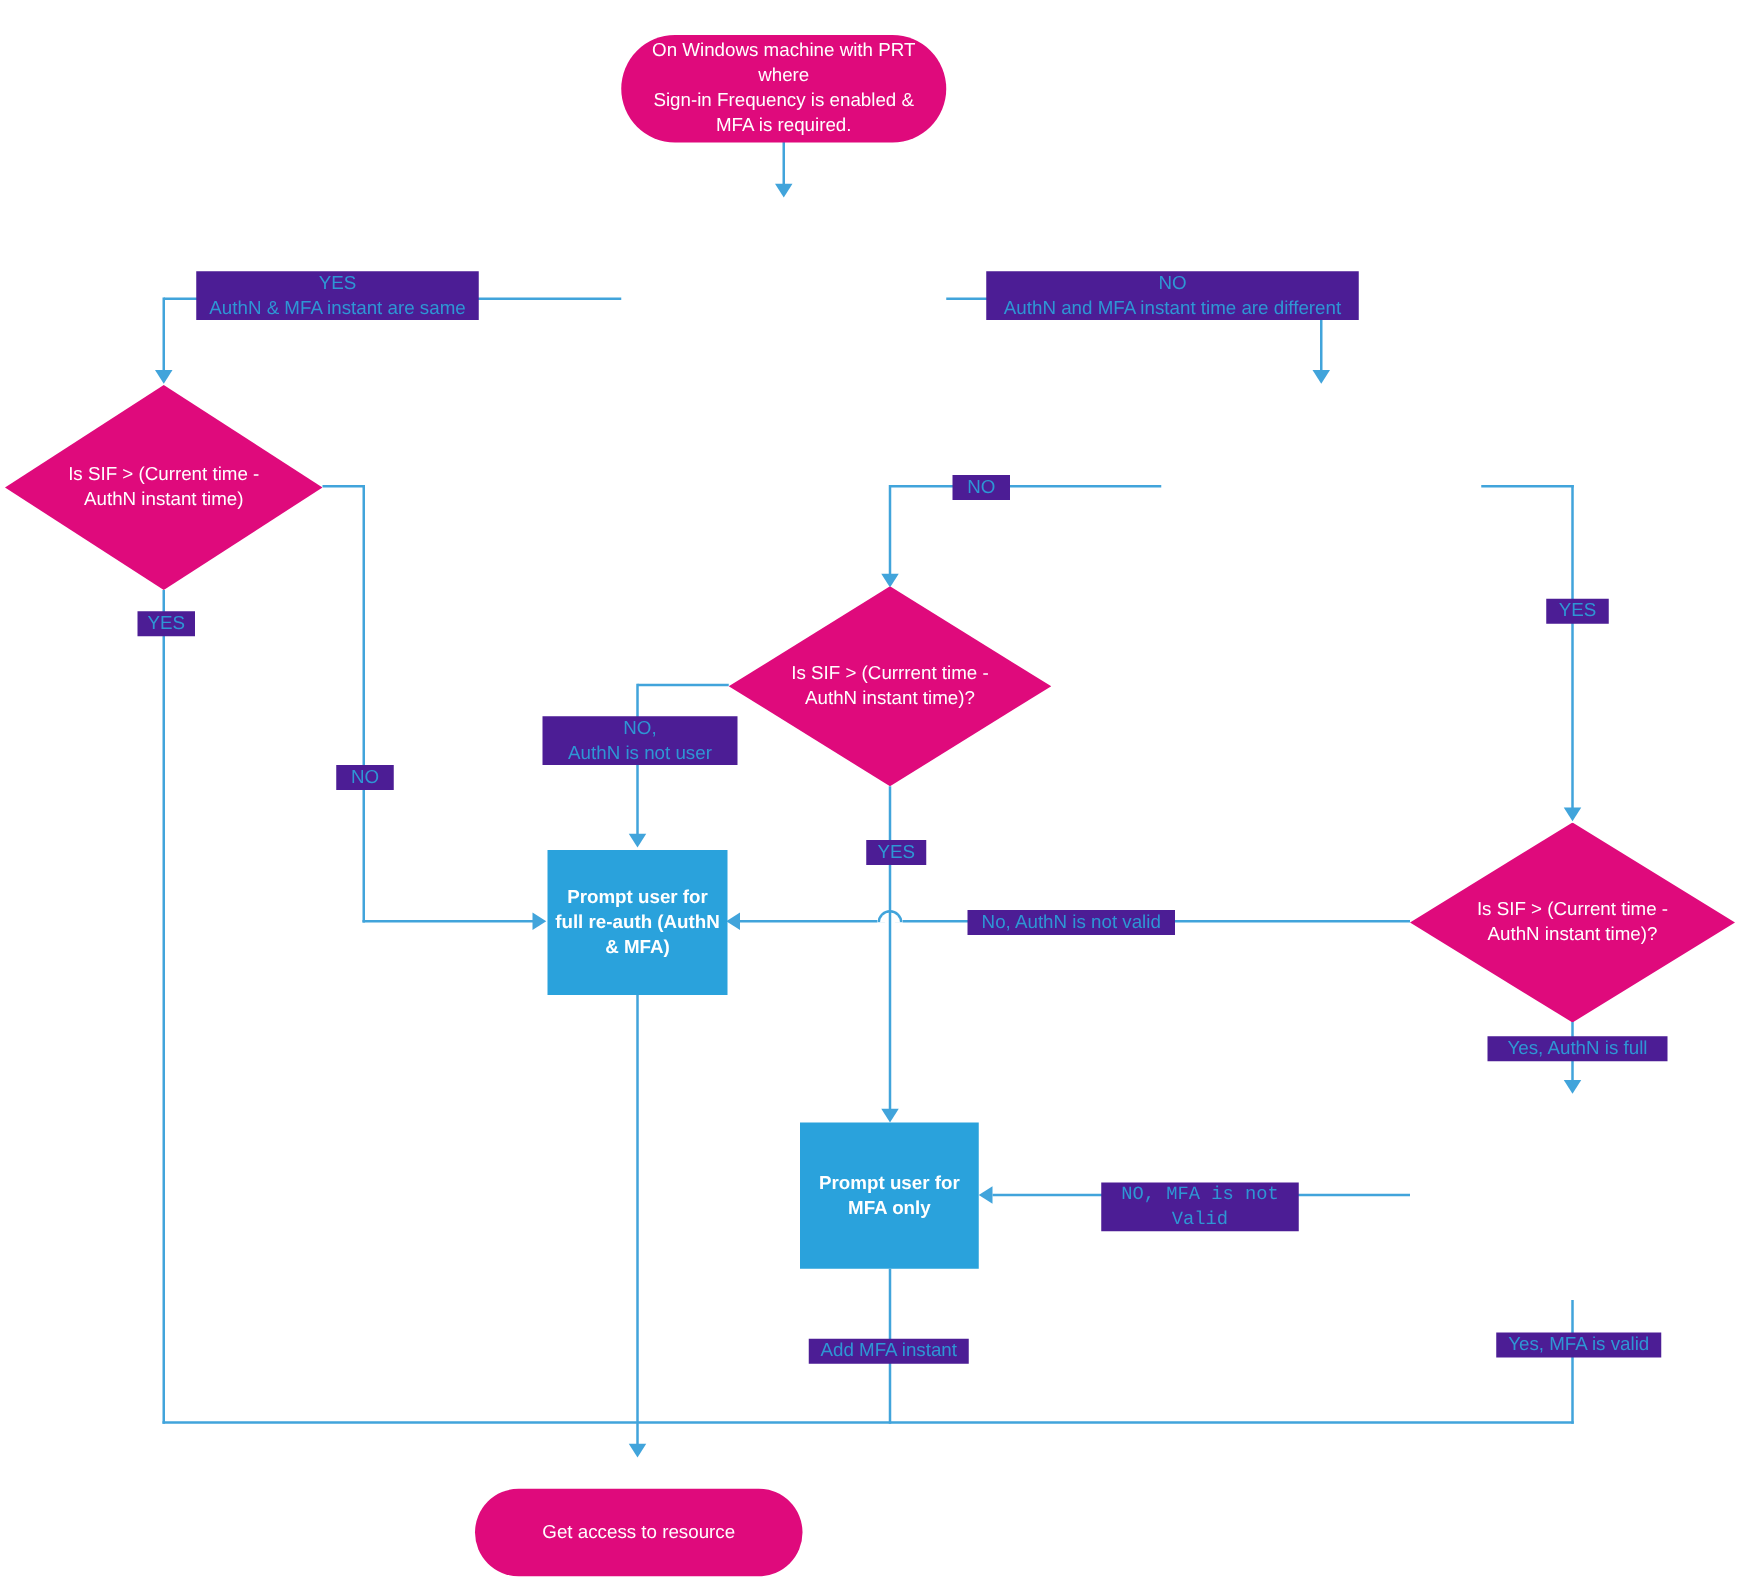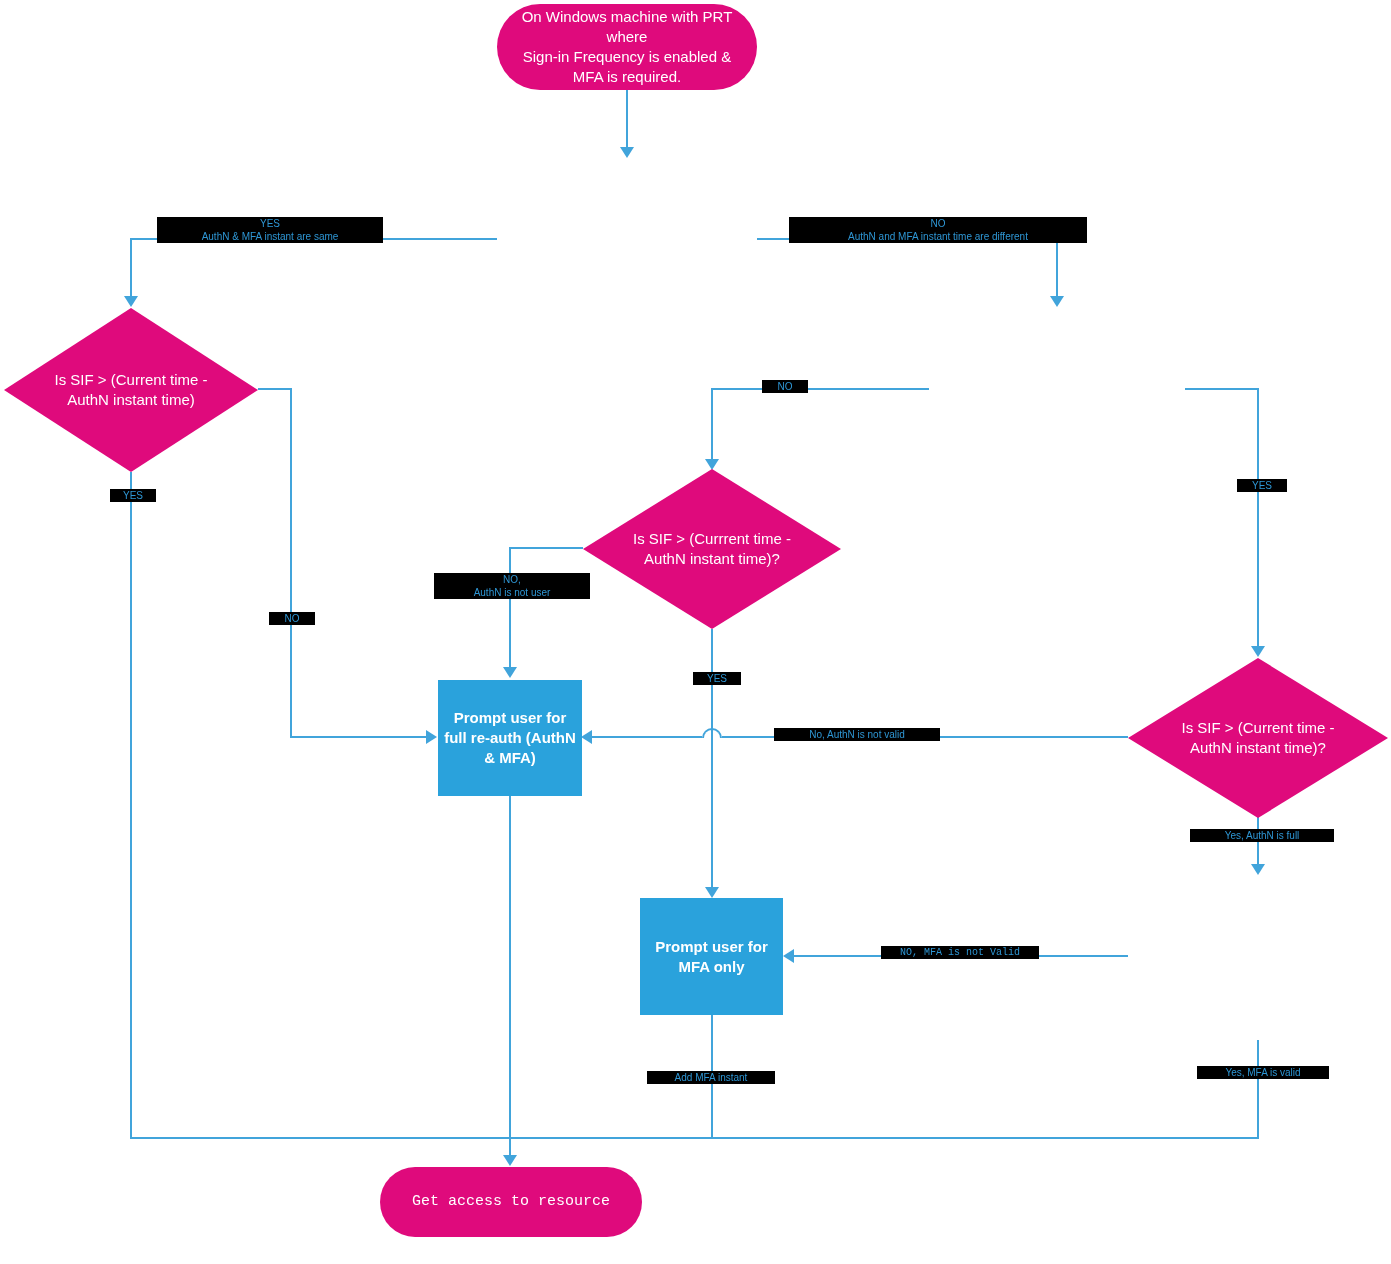--- a/index.html
+++ b/index.html
@@ -5,40 +5,40 @@
   html,body{margin:0;padding:0;background:#fff;}
   #canvas{
     position:relative;width:1391px;height:1264px;background:#fff;overflow:hidden;
     font-family:"Liberation Sans", sans-serif;
   }
   .shape{
     position:absolute;display:flex;align-items:center;justify-content:center;
     text-align:center;color:var(--shape-text,#fff);font-size:15px;line-height:1.32;
     white-space:pre-line;box-sizing:border-box;
   }
-  .stadium{background:var(--shape-pink,#DF0A7C);}
+  .stadium{background:var(--shape-pink,#DF0A7C);margin-top:24px;}
   .diamond{
     background:var(--shape-pink,#DF0A7C);
     clip-path:polygon(50% 0%,100% 50%,50% 100%,0% 50%);
   }
   .pbox{background:var(--process-blue,#2AA2DC);font-weight:bold;}
   .lh{position:absolute;height:2px;background:var(--connector-blue,#41A4DB);}
   .lv{position:absolute;width:2px;background:var(--connector-blue,#41A4DB);}
   .arr{position:absolute;width:0;height:0;}
   .arr.down{border-left:7px solid transparent;border-right:7px solid transparent;border-top:11px solid var(--connector-blue,#41A4DB);}
   .arr.left{border-top:7px solid transparent;border-bottom:7px solid transparent;border-right:11px solid var(--connector-blue,#41A4DB);}
   .arr.right{border-top:7px solid transparent;border-bottom:7px solid transparent;border-left:11px solid var(--connector-blue,#41A4DB);}
   .hop{
     position:absolute;width:20px;height:10px;box-sizing:border-box;
     border:2px solid var(--connector-blue,#41A4DB);border-bottom:none;
     border-radius:10px 10px 0 0;background:transparent;
   }
   .lbl{
-    position:absolute;color:var(--label-text-blue,#2E96D4);font-size:10px;line-height:1.3;
-    text-align:center;background:#000000;white-space:pre-line;padding:0 2px;
+    position:absolute;color:var(--label-text-blue,#2E96D4);font-size:15px;line-height:1.3;
+    text-align:center;background:#4c1d95;white-space:pre-line;padding:0 2px;
   }
 </style>
 </head>
 <body>
 
 <div id="canvas">
 
   <div class="lv" style="left:626px;top:90px;height:58px;"></div>
   <div class="arr down" style="left:620px;top:147px;"></div>
 
@@ -126,15 +126,15 @@
 AuthN instant time)?</div>
 
 
   <div class="shape pbox" style="left:438px;top:680px;width:144px;height:116px;">Prompt user for
 full re-auth (AuthN
 &amp; MFA)</div>
 
   <div class="shape pbox" style="left:640px;top:898px;width:143px;height:117px;">Prompt user for
 MFA only</div>
 
-  <div class="shape stadium" style="left:380px;top:1167px;width:262px;height:70px;border-radius:47px;font-family:Liberation Mono, monospace;">Get access to resource</div>
+  <div class="shape stadium" style="left:380px;top:1167px;width:262px;height:70px;border-radius:47px;">Get access to resource</div>
 
 </div>
 
 </body></html>

